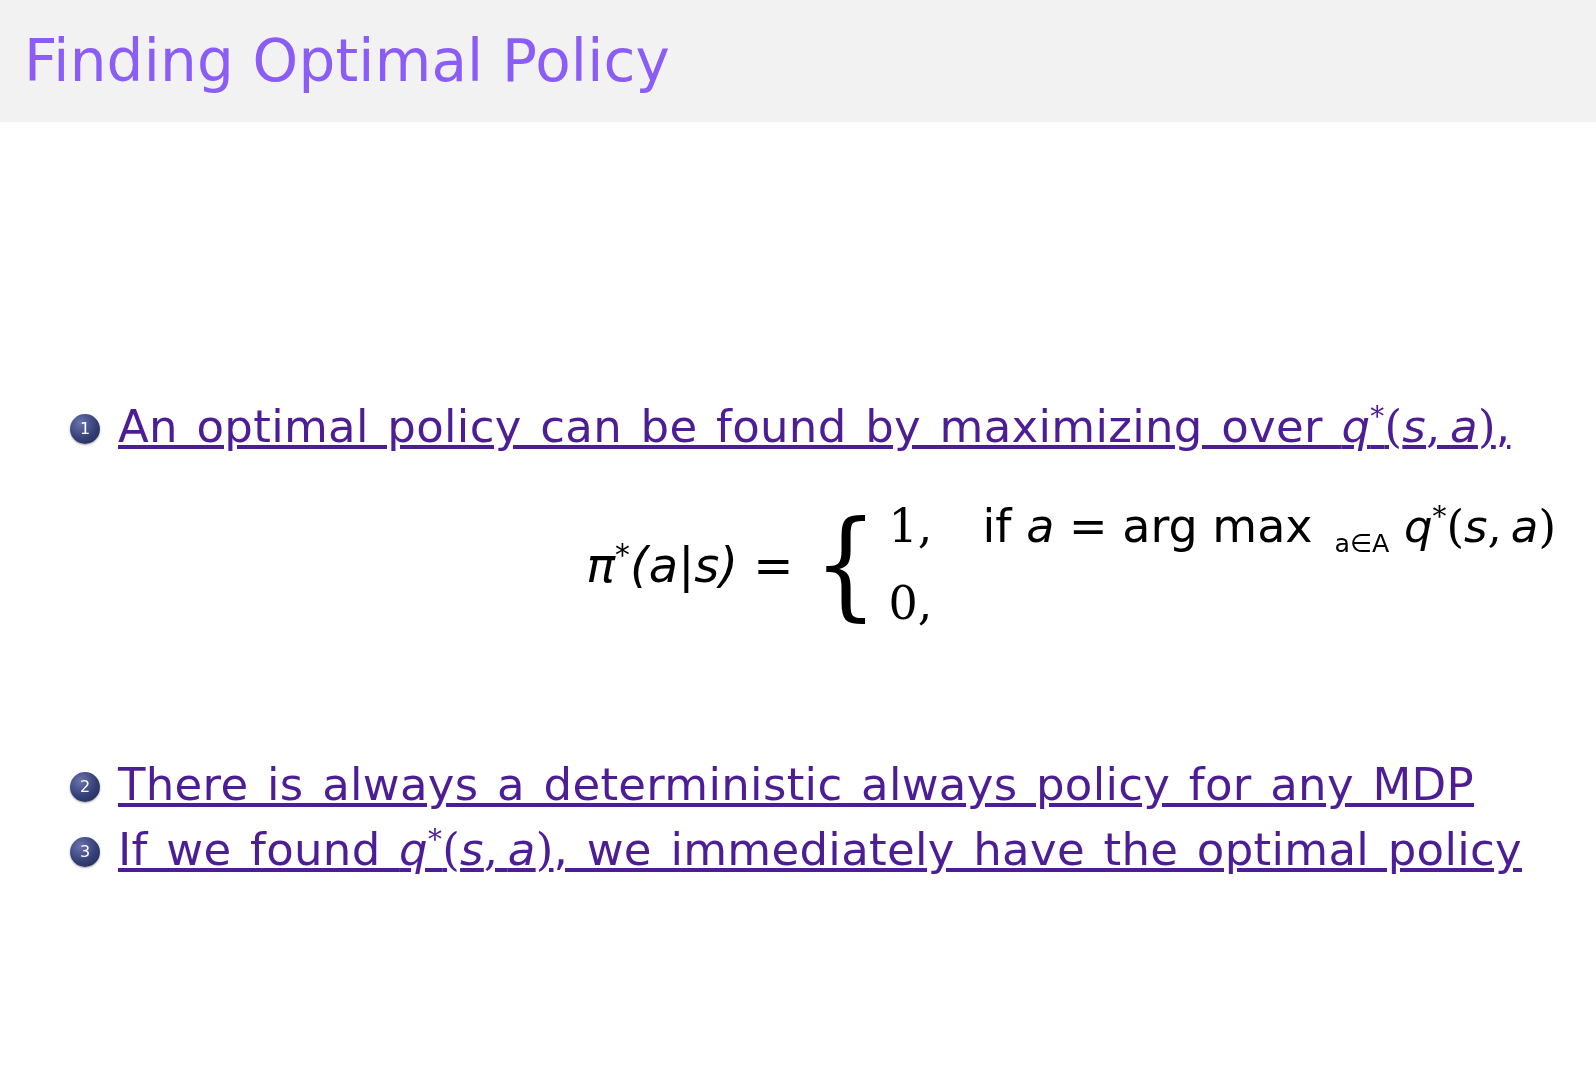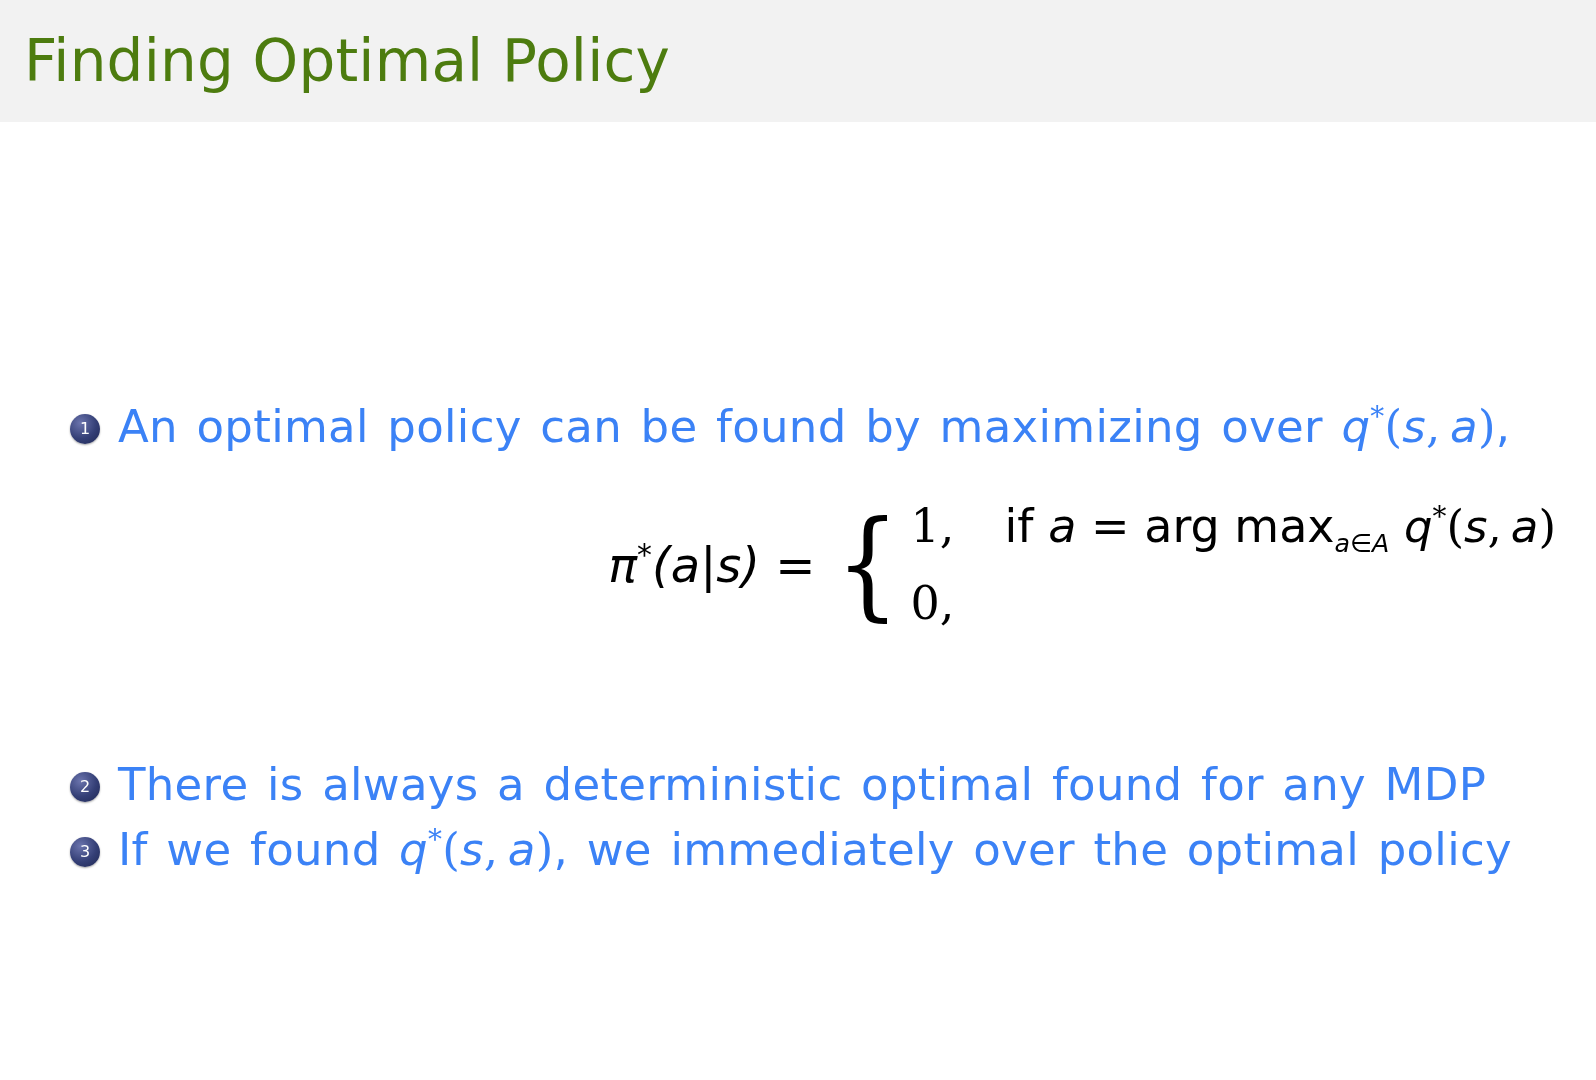--- a/index.html
+++ b/index.html
@@ -27,21 +27,21 @@
     background: #f2f2f2;
     box-sizing: border-box;
     display: flex;
     align-items: center;
   }
   .slide-title {
     font-size: 58px;
     font-weight: 400;
     letter-spacing: 0.2px;
     padding-left: 24px;
-    color: #4d7c0f;
+    color: #8b5cf6;
     font-family: "DejaVu Sans", sans-serif;
   }
   .content {
     position: relative;
     padding: 0 40px;
   }
   .item {
     display: flex;
     align-items: flex-start;
     margin-left: 30px;
@@ -59,21 +59,22 @@
     margin-top: 14px;
     margin-right: 18px;
     box-shadow: 0 1px 2px rgba(0,0,0,0.35);
     font-family: "DejaVu Sans", sans-serif;
   }
   .item-text {
     font-size: 45px;
     line-height: 1.18;
     letter-spacing: 0.3px;
     word-spacing: 4px;
-    color: #3b82f6;
+    color: #4c1d95;
+    text-decoration: underline;
   }
   .item1 {
     margin-top: 278px;
   }
   .item2 {
     margin-top: 128px;
   }
   .item3 {
     margin-top: 12px;
   }
@@ -87,21 +88,21 @@
     font-family: "DejaVu Sans", sans-serif;
   }
   .sup {
     font-size: 0.62em;
     vertical-align: super;
     font-style: normal;
   }
   .sub {
     font-size: 0.55em;
     vertical-align: sub;
-    font-style: italic;
+    margin-left: 22px;
   }
   .equation {
     margin-top: 46px;
     display: flex;
     justify-content: flex-end;
     align-items: center;
   }
   .eq-inner {
     display: flex;
     align-items: center;
@@ -173,24 +174,24 @@
           </div>
           <div class="case-row">
             <span class="case-num">0,</span>
           </div>
         </div>
       </div>
     </div>
 
     <div class="item item2">
       <div class="bullet">2</div>
-      <div class="item-text">There is always a deterministic optimal found for any MDP</div>
+      <div class="item-text">There is always a deterministic always policy for any MDP</div>
     </div>
 
     <div class="item item3">
       <div class="bullet">3</div>
       <div class="item-text">
-        <span>If we found </span><span class="math"><span class="mi-sans">q</span><span class="sup">*</span>(<span class="mi-sans">s</span>, <span class="mi-sans">a</span>)</span><span>, we immediately over the optimal policy</span>
+        <span>If we found </span><span class="math"><span class="mi-sans">q</span><span class="sup">*</span>(<span class="mi-sans">s</span>, <span class="mi-sans">a</span>)</span><span>, we immediately have the optimal policy</span>
       </div>
     </div>
 
   </div>
 </div>
 
 </body></html>

